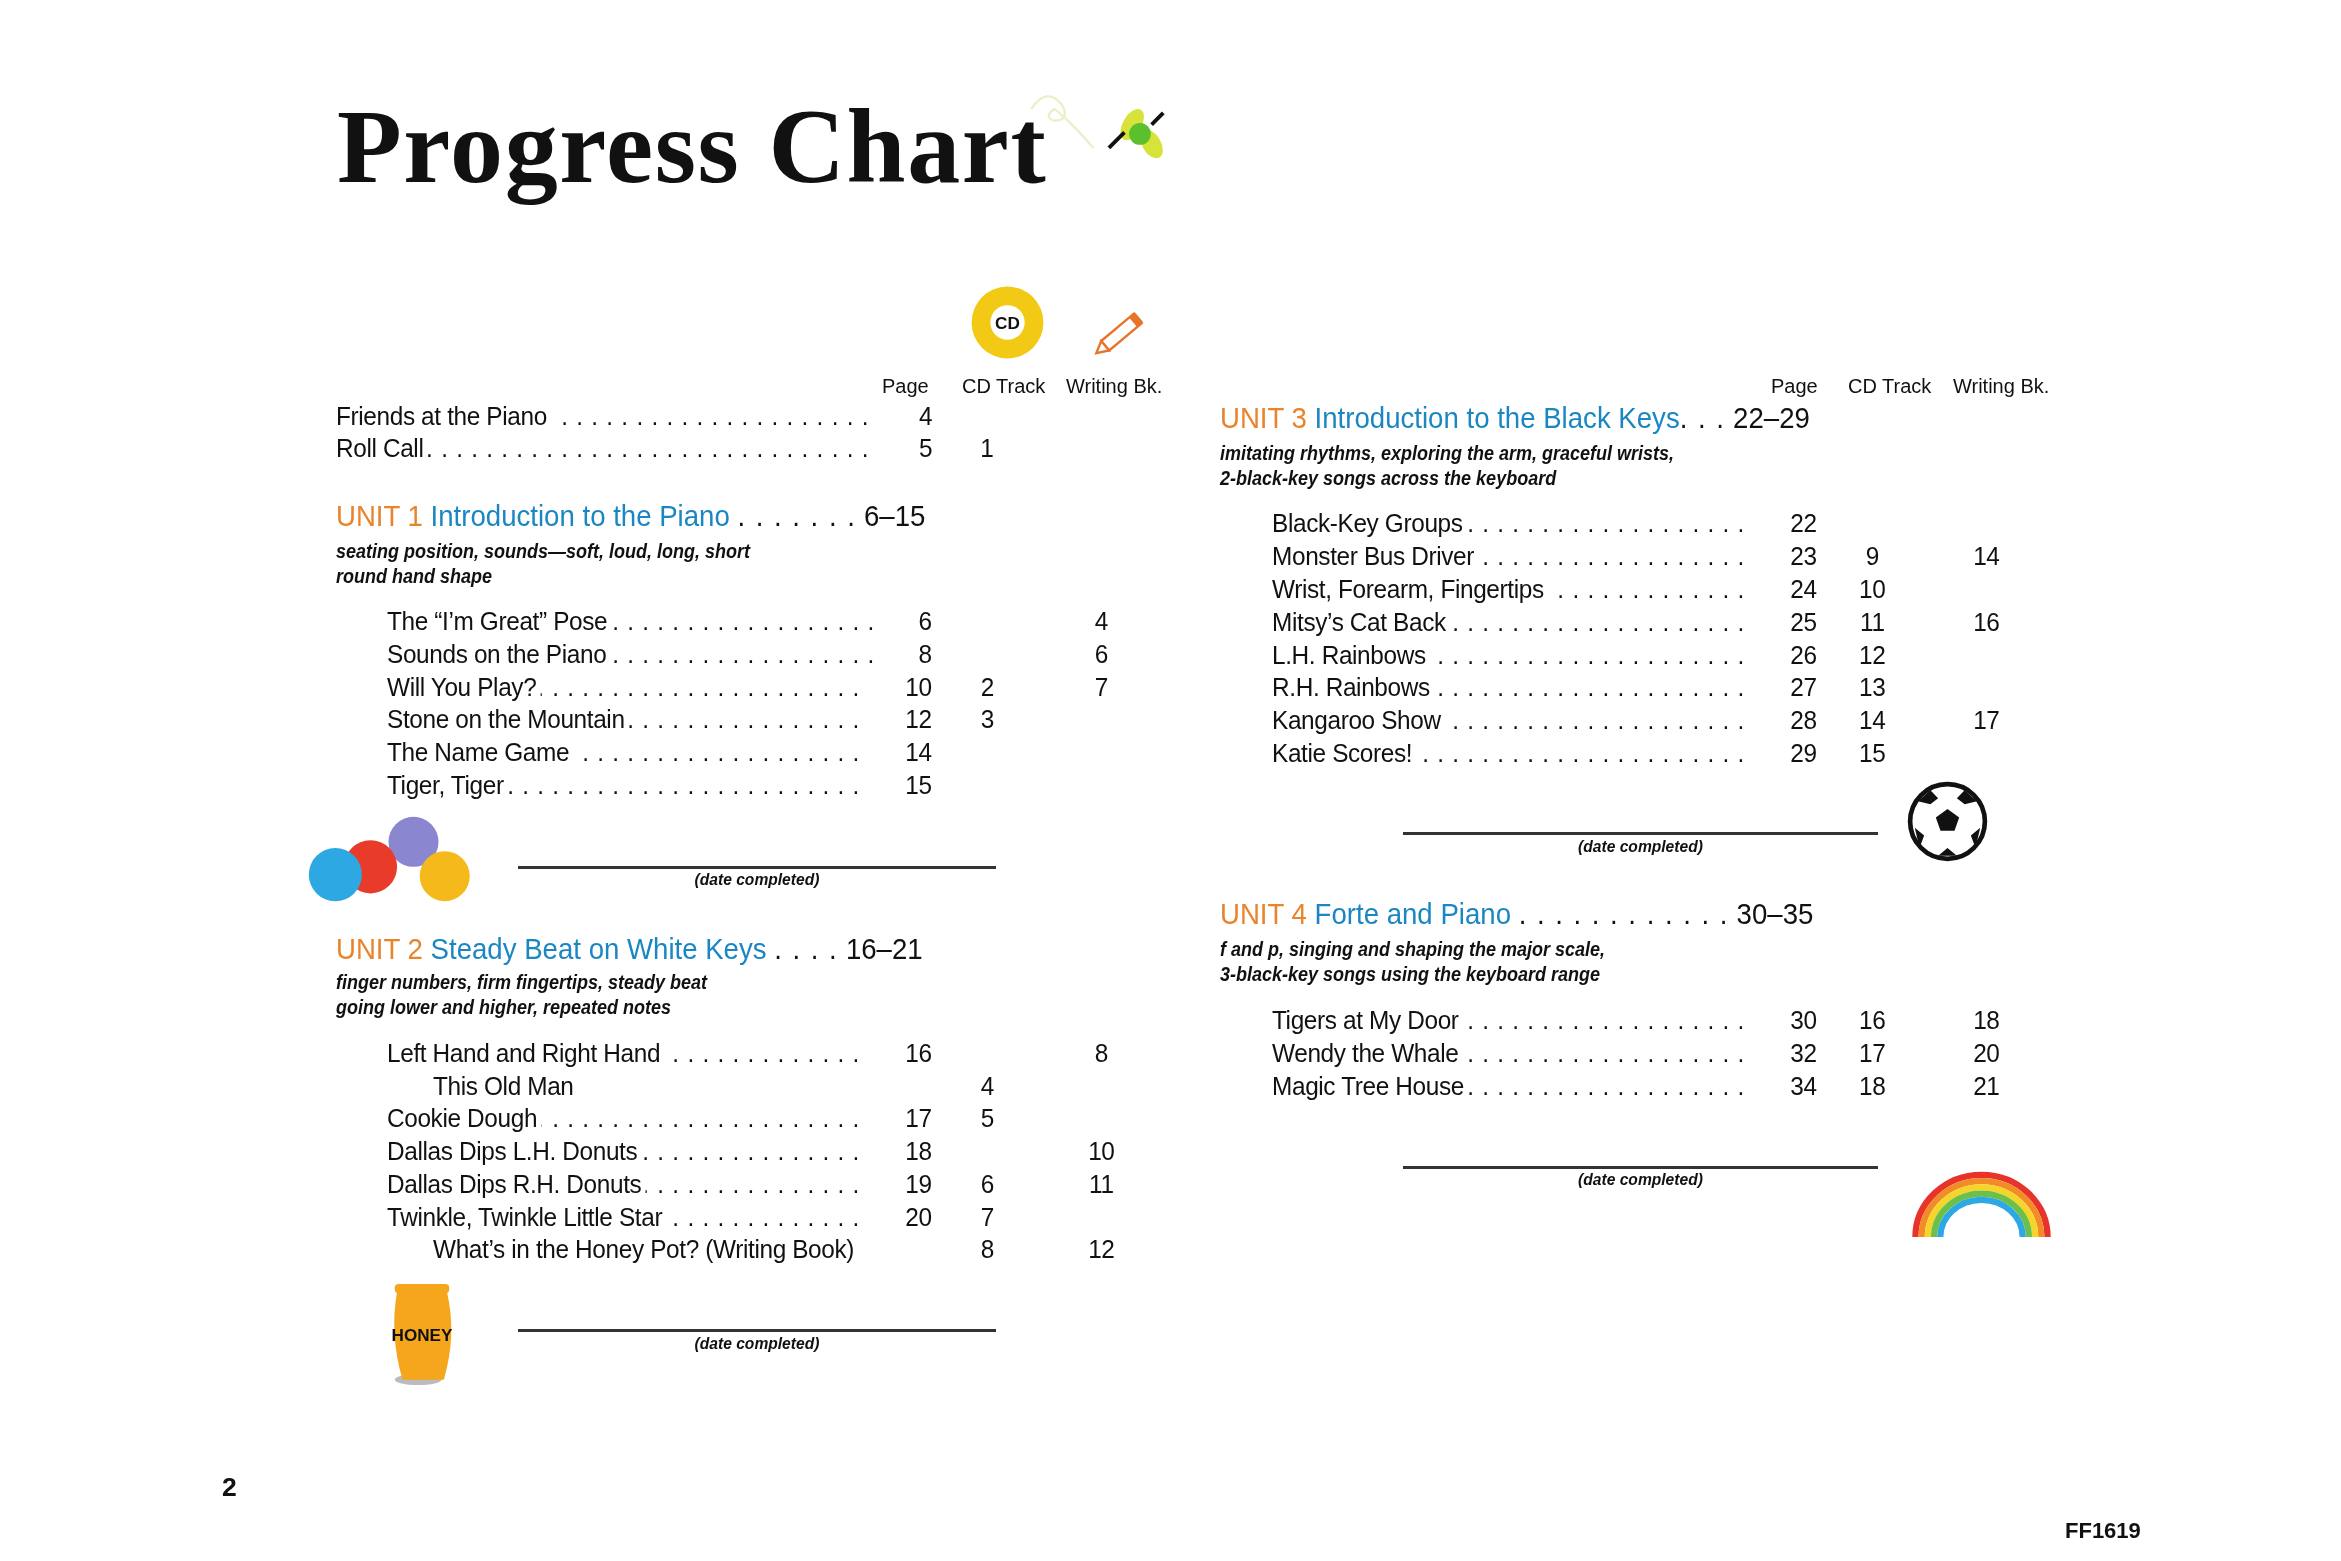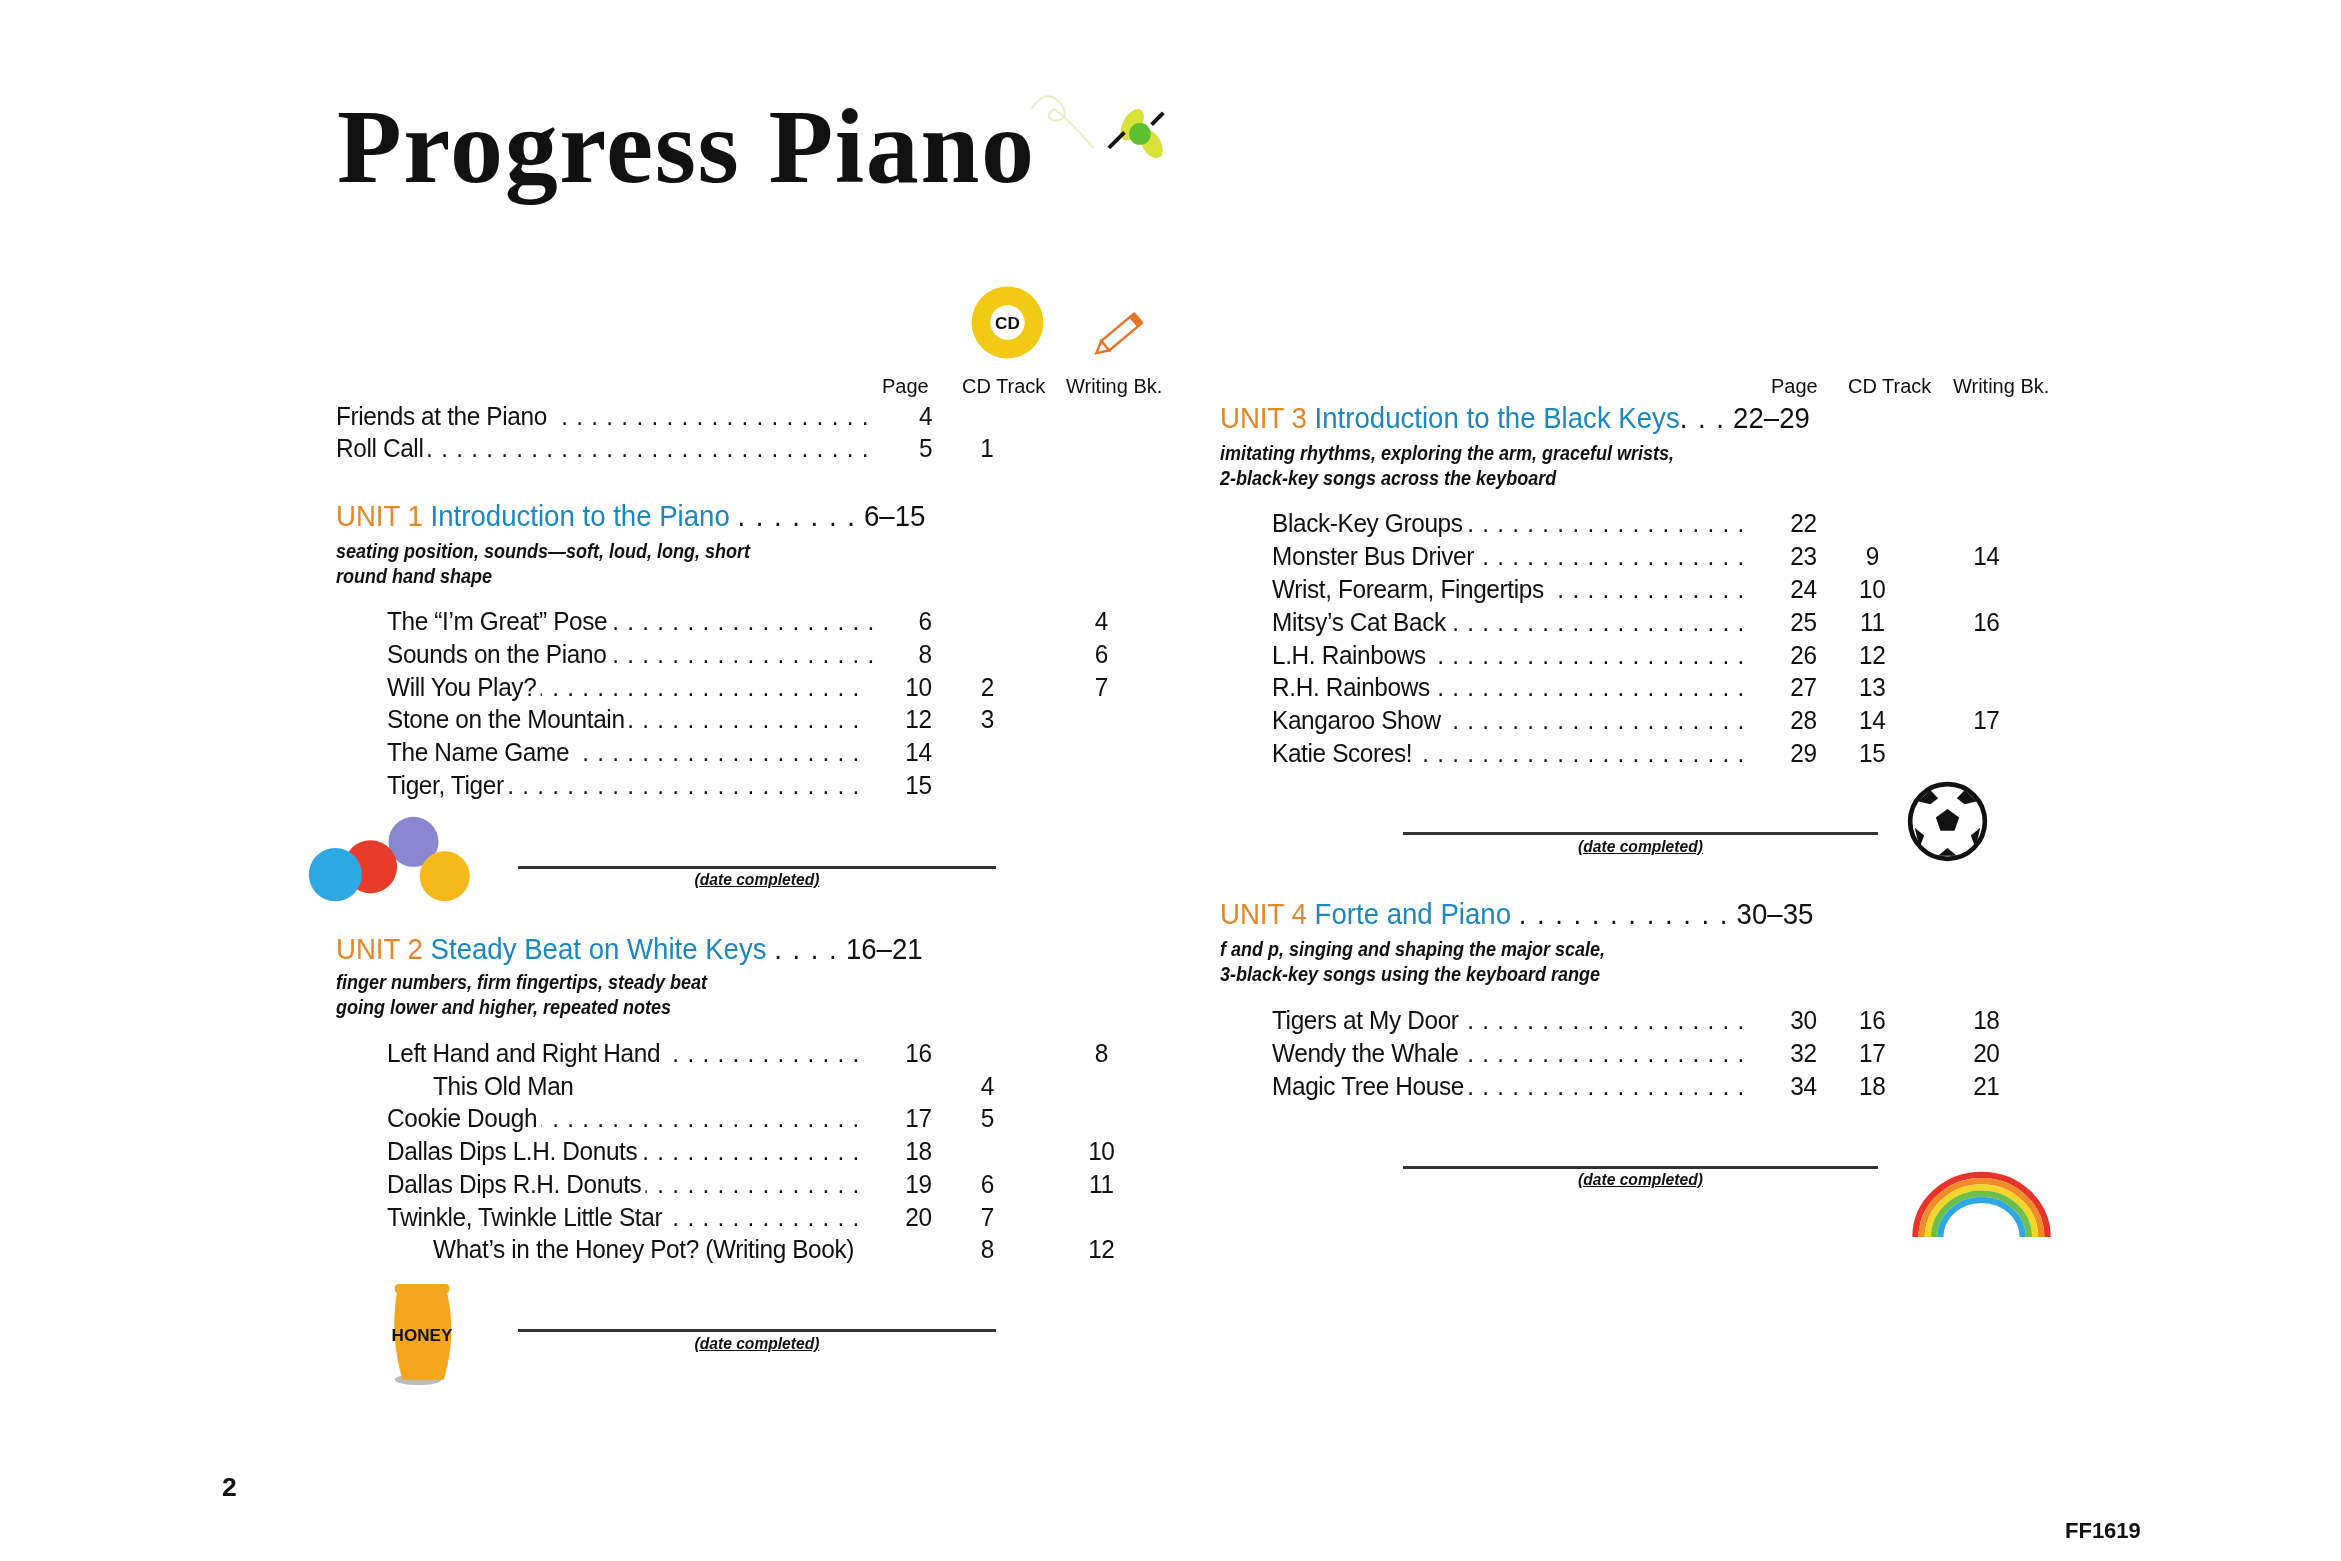--- a/index.html
+++ b/index.html
@@ -14,27 +14,27 @@
   .lbl.nodots::after{content:none;}
   .pg{position:absolute;top:0;text-align:right;width:55px;}
   .cd{position:absolute;top:0;text-align:center;width:55px;}
   .wb{position:absolute;top:0;text-align:center;width:55px;}
   .unit{position:absolute;font-size:30px;line-height:36px;white-space:nowrap;transform:scaleX(0.92);transform-origin:left;}
   .unit .u{color:#e8842a;}
   .unit .n{color:#1a86c2;}
   .unit .d{letter-spacing:1.6px;}
   .desc{position:absolute;font-size:20px;line-height:25px;font-style:italic;font-weight:bold;white-space:nowrap;transform:scaleX(0.9);transform-origin:left;}
   .line{position:absolute;height:3.1px;background:#333;}
-  .dc{position:absolute;font-size:15.6px;font-style:italic;font-weight:bold;text-align:center;text-decoration:underline;}
+  .dc{position:absolute;font-size:15.6px;font-style:italic;font-weight:bold;text-align:center;}
   .foot{position:absolute;font-size:26.5px;font-weight:bold;}
 </style>
 </head>
 <body>
 
-<div class="abs title">Progress Piano</div>
+<div class="abs title">Progress Chart</div>
 
 <svg class="abs" style="left:1015px;top:78px" width="180" height="101" viewBox="0 0 230 130">
   <path d="M20 40 q20 -30 40 -5 q10 20 -10 20 q-15 -5 0 -15 q20 15 50 50" fill="none" stroke="#e9f0c8" stroke-width="3"></path>
   <ellipse cx="150" cy="60" rx="12" ry="22" fill="#d7e33a" transform="rotate(30 150 60)"></ellipse>
   <ellipse cx="175" cy="85" rx="12" ry="20" fill="#d7e33a" transform="rotate(-30 175 85)"></ellipse>
   <circle cx="160" cy="72" r="14" fill="#5bbf2e"></circle>
   <path d="M140 70 l-20 20 M175 60 l15 -15" stroke="#111" stroke-width="5"></path>
 </svg>
 
 <svg class="abs" style="left:970px;top:285px" width="75" height="75" viewBox="0 0 96 96">

